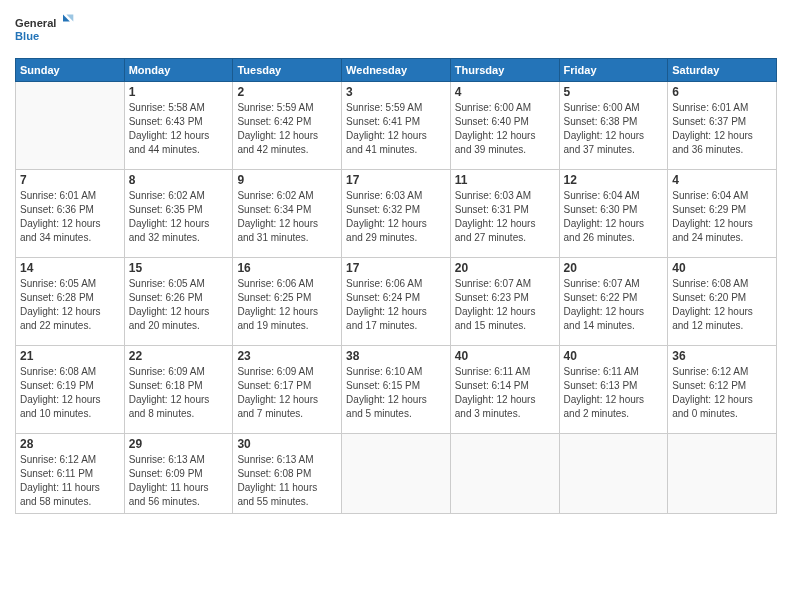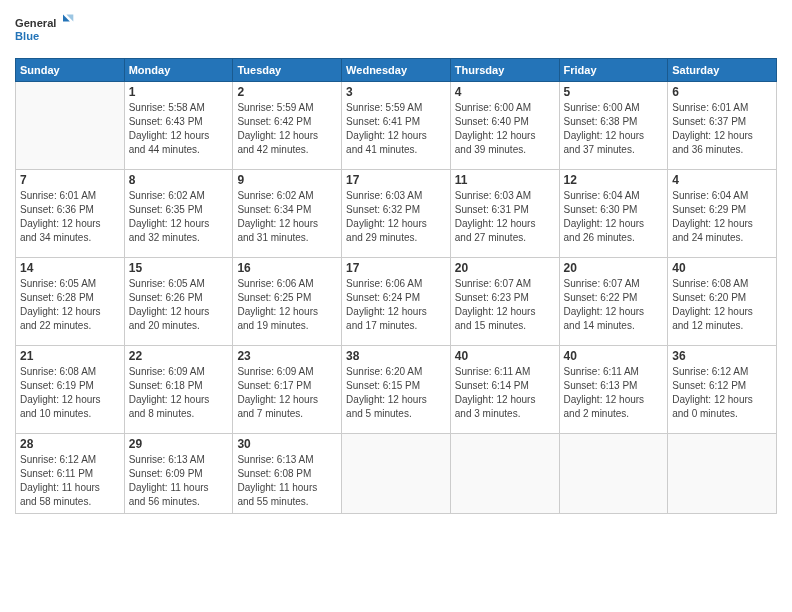--- a/index.html
+++ b/index.html
@@ -278,21 +278,21 @@
           </td>
           <td>
             <span class="day-number">23</span>
             <div class="day-info" style="white-space: pre-line;">Sunrise: 6:09 AM
 Sunset: 6:17 PM
 Daylight: 12 hours
 and 7 minutes.</div>
           </td>
           <td>
             <span class="day-number">38</span>
-            <div class="day-info" style="white-space: pre-line;">Sunrise: 6:20 AM
+            <div class="day-info" style="white-space: pre-line;">Sunrise: 6:10 AM
 Sunset: 6:15 PM
 Daylight: 12 hours
 and 5 minutes.</div>
           </td>
           <td>
             <span class="day-number">40</span>
             <div class="day-info" style="white-space: pre-line;">Sunrise: 6:11 AM
 Sunset: 6:14 PM
 Daylight: 12 hours
 and 3 minutes.</div>

